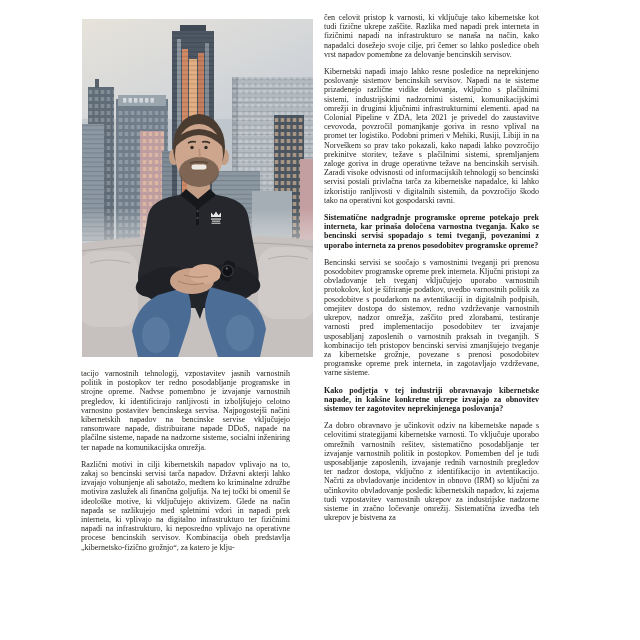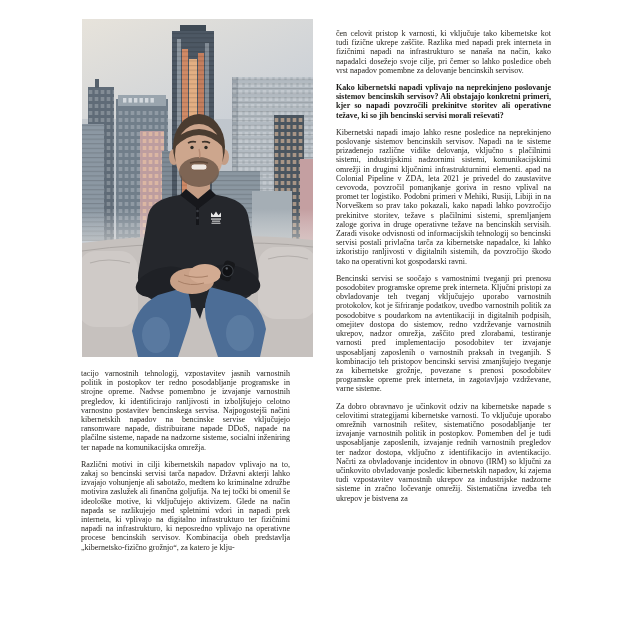--- a/index.html
+++ b/index.html
@@ -15,21 +15,21 @@
     overflow:hidden; background:#c9cdd3;
   }
   .photo svg { display:block; width:231px; height:338px; }
 
   .col {
     position:absolute; color:#26241f;
     font-size:8px; line-height:9.2px;
     text-align:justify; overflow:hidden;
   }
   .col-left  { left:81px;  top:369px; width:209px; height:242px; }
-  .col-right { left:336px; top:13px;  width:215px; height:600px;margin-top:16px; }
+  .col-right { left:324px; top:13px;  width:215px; height:600px; }
 
   .para { margin:0 0 8px 0; }
   .para.question { font-weight:bold; color:#1b1a17; }
   .para:last-child { margin-bottom:0; }
 </style>
 </head>
 <body>
 
 <div class="page">
 
@@ -176,19 +176,20 @@
       </g>
     </svg>
   </div>
 
   <div class="col col-left">
       <p class="para body">tacijo varnostnih tehnologij, vzpostavitev jasnih varnostnih politik in postopkov ter redno posodabljanje programske in strojne opreme. Nadvse pomembno je izvajanje varnostnih pregledov, ki identificirajo ranljivosti in izboljšujejo celotno varnostno postavitev bencinskega servisa. Najpogostejši načini kibernetskih napadov na bencinske servise vključujejo ransomware napade, distribuirane napade DDoS, napade na plačilne sisteme, napade na nadzorne sisteme, socialni inženiring ter napade na komunikacijska omrežja.</p>
       <p class="para body">Različni motivi in cilji kibernetskih napadov vplivajo na to, zakaj so bencinski servisi tarča napadov. Državni akterji lahko izvajajo vohunjenje ali sabotažo, medtem ko kriminalne združbe motivira zaslužek ali finančna goljufija. Na tej točki bi omenil še ideološke motive, ki vključujejo aktivizem. Glede na način napada se razlikujejo med spletnimi vdori in napadi prek interneta, ki vplivajo na digitalno infrastrukturo ter fizičnimi napadi na infrastrukturo, ki neposredno vplivajo na operativne procese bencinskih servisov. Kombinacija obeh predstavlja „kibernetsko-fizično grožnjo“, za katero je klju-</p>
     </div>
   <div class="col col-right">
       <p class="para body">čen celovit pristop k varnosti, ki vključuje tako kibernetske kot tudi fizične ukrepe zaščite. Razlika med napadi prek interneta in fizičnimi napadi na infrastrukturo se nanaša na način, kako napadalci dosežejo svoje cilje, pri čemer so lahko posledice obeh vrst napadov pomembne za delovanje bencinskih servisov.</p>
-      <p class="para question">Kako kibernetski napadi vplivajo na neprekinjeno poslovanje sistemov bencinskih servisov? Ali obstajajo konkretni primeri, kjer so napadi povzročili prekinitve storitev ali operativne težave, ki so jih bencinski servisi morali reševati?</p>
       <p class="para body">Kibernetski napadi imajo lahko resne posledice na neprekinjeno poslovanje sistemov bencinskih servisov. Napadi na te sisteme prizadenejo različne vidike delovanja, vključno s plačilnimi sistemi, industrijskimi nadzornimi sistemi, komunikacijskimi omrežji in drugimi ključnimi infrastrukturnimi elementi. apad na Colonial Pipeline v ZDA, leta 2021 je privedel do zaustavitve cevovoda, povzročil pomanjkanje goriva in resno vplival na promet ter logistiko. Podobni primeri v Mehiki, Rusiji, Libiji in na Norveškem so prav tako pokazali, kako napadi lahko povzročijo prekinitve storitev, težave s plačilnimi sistemi, spremljanjem zaloge goriva in druge operativne težave na bencinskih servisih. Zaradi visoke odvisnosti od informacijskih tehnologij so bencinski servisi postali privlačna tarča za kibernetske napadalce, ki lahko izkoristijo ranljivosti v digitalnih sistemih, da povzročijo škodo tako na operativni kot gospodarski ravni.</p>
+      <p class="para question">Sistematične nadgradnje programske opreme potekajo prek interneta, kar prinaša določena varnostna tveganja. Kako se bencinski servisi spopadajo s temi tveganji, povezanimi z uporabo interneta za prenos posodobitev programske opreme?</p>
       <p class="para body">Bencinski servisi se soočajo s varnostnimi tveganji pri prenosu posodobitev programske opreme prek interneta. Ključni pristopi za obvladovanje teh tveganj vključujejo uporabo varnostnih protokolov, kot je šifriranje podatkov, uvedbo varnostnih politik za posodobitve s poudarkom na avtentikaciji in digitalnih podpisih, omejitev dostopa do sistemov, redno vzdrževanje varnostnih ukrepov, nadzor omrežja, zaščito pred zlorabami, testiranje varnosti pred implementacijo posodobitev ter izvajanje usposabljanj zaposlenih o varnostnih praksah in tveganjih. S kombinacijo teh pristopov bencinski servisi zmanjšujejo tveganje za kibernetske grožnje, povezane s prenosi posodobitev programske opreme prek interneta, in zagotavljajo vzdrževane, varne sisteme.</p>
+      <p class="para question">Kako podjetja v tej industriji obravnavajo kibernetske napade, in kakšne konkretne ukrepe izvajajo za obnovitev sistemov ter zagotovitev neprekinjenega poslovanja?</p>
       <p class="para body">Za dobro obravnavo je učinkovit odziv na kibernetske napade s celovitimi strategijami kibernetske varnosti. To vključuje uporabo omrežnih varnostnih rešitev, sistematično posodabljanje ter izvajanje varnostnih politik in postopkov. Pomemben del je tudi usposabljanje zaposlenih, izvajanje rednih varnostnih pregledov ter nadzor dostopa, vključno z identifikacijo in avtentikacijo. Načrti za obvladovanje incidentov in obnovo (IRM) so ključni za učinkovito obvladovanje posledic kibernetskih napadov, ki zajema tudi vzpostavitev varnostnih ukrepov za industrijske nadzorne sisteme in zračno ločevanje omrežij. Sistematična izvedba teh ukrepov je bistvena za</p>
     </div>
 
 </div>
 
 </body></html>

